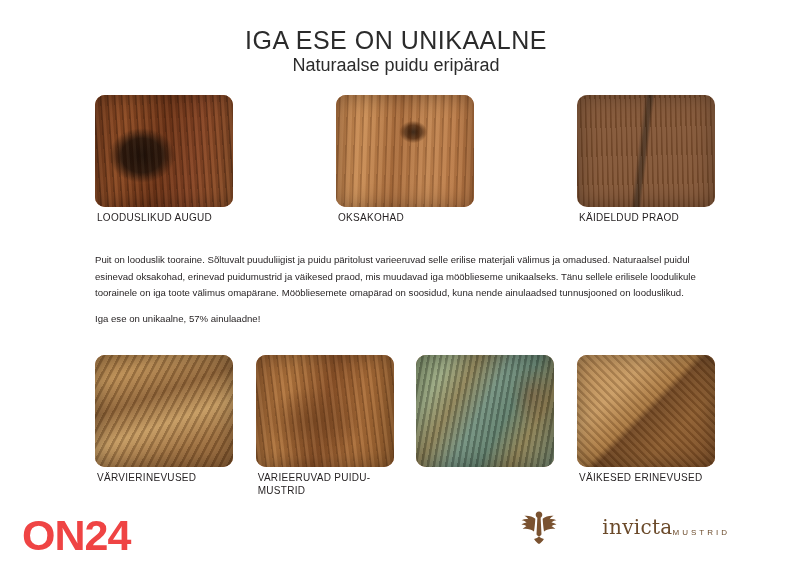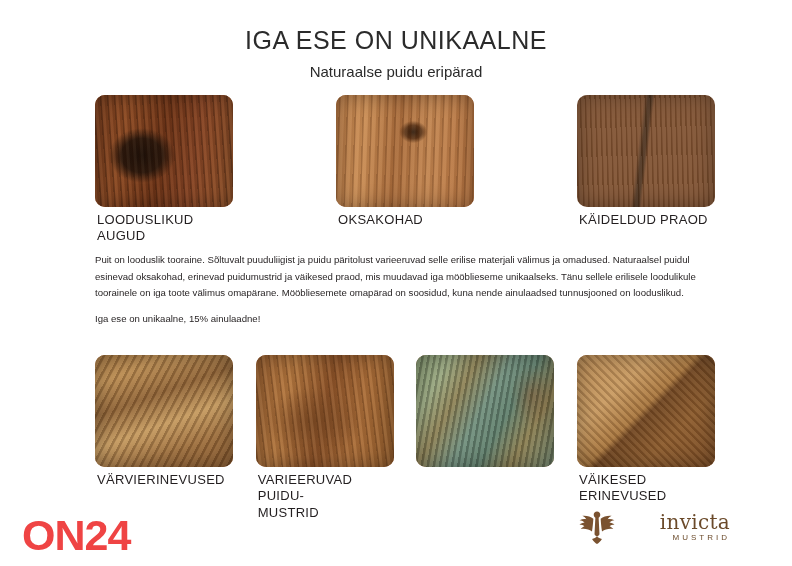--- a/index.html
+++ b/index.html
@@ -29,24 +29,24 @@
     padding-top: 26px;
   }
   .title {
     font-size: 25px;
     letter-spacing: 0.5px;
     font-weight: 400;
     color: #2b2b2b;
     margin: 0;
   }
   .subtitle {
-    font-size: 15px;
+    font-size: 18px;
     font-weight: 400;
     color: #2b2b2b;
-    margin: 8px 0 0 0;
+    margin: 0 0 0 0;
   }
 
   
   .photo-row {
     position: absolute;
     left: 95px;
     width: 620px;
     display: flex;
     justify-content: space-between;
   }
@@ -59,21 +59,21 @@
   .photo {
     width: 138px;
     height: 112px;
     border-radius: 10px;
     overflow: hidden;
     position: relative;
     background: #7a4a2a;
   }
   .caption {
     margin-top: 5px;
-    font-size: 13px;
+    font-size: 10px;
     letter-spacing: 0.3px;
     color: #231f20;
     line-height: 1.25;
     padding-left: 2px;
   }
 
   
   .w-base {
     position: absolute;
     inset: 0;
@@ -231,21 +231,21 @@
     display: flex;
     align-items: center;
     gap: 6px;
   }
   .logo-mark {
     width: 44px;
     height: 42px;
   }
   .logo-text {
     display: flex;
-    flex-direction: column;
+    flex-direction: row;
     align-items: center;
     line-height: 1;
     margin-left: 35px;
   }
   .logo-name {
     font-size: 20px;
     color: #6b4a2a;
     font-family: "DejaVu Serif", serif;
     letter-spacing: 0.3px;
   }
@@ -294,21 +294,21 @@
           <div class="grain-fine"></div>
           <div class="vignette"></div>
       </div>
       <div class="caption">KÄIDELDUD PRAOD</div>
     </div>
 
   </div>
 
   <div class="body-copy">
     <p>Puit on looduslik tooraine. Sõltuvalt puuduliigist ja puidu päritolust varieeruvad selle erilise materjali välimus ja omadused. Naturaalsel puidul esinevad oksakohad, erinevad puidumustrid ja väikesed praod, mis muudavad iga mööblieseme unikaalseks. Tänu sellele erilisele loodulikule toorainele on iga toote välimus omapärane. Mööbliesemete omapärad on soosidud, kuna nende ainulaadsed tunnusjooned on looduslikud.</p>
-    <p>Iga ese on unikaalne, 15% ainulaadne!</p>
+    <p>Iga ese on unikaalne, 57% ainulaadne!</p>
   </div>
 
   <div class="photo-row row-bottom">
 
     <div class="cell">
       <div class="photo wood6">
         <div class="w-base"></div>
           <div class="grain-fine"></div>
           <div class="vignette"></div>
       </div>

